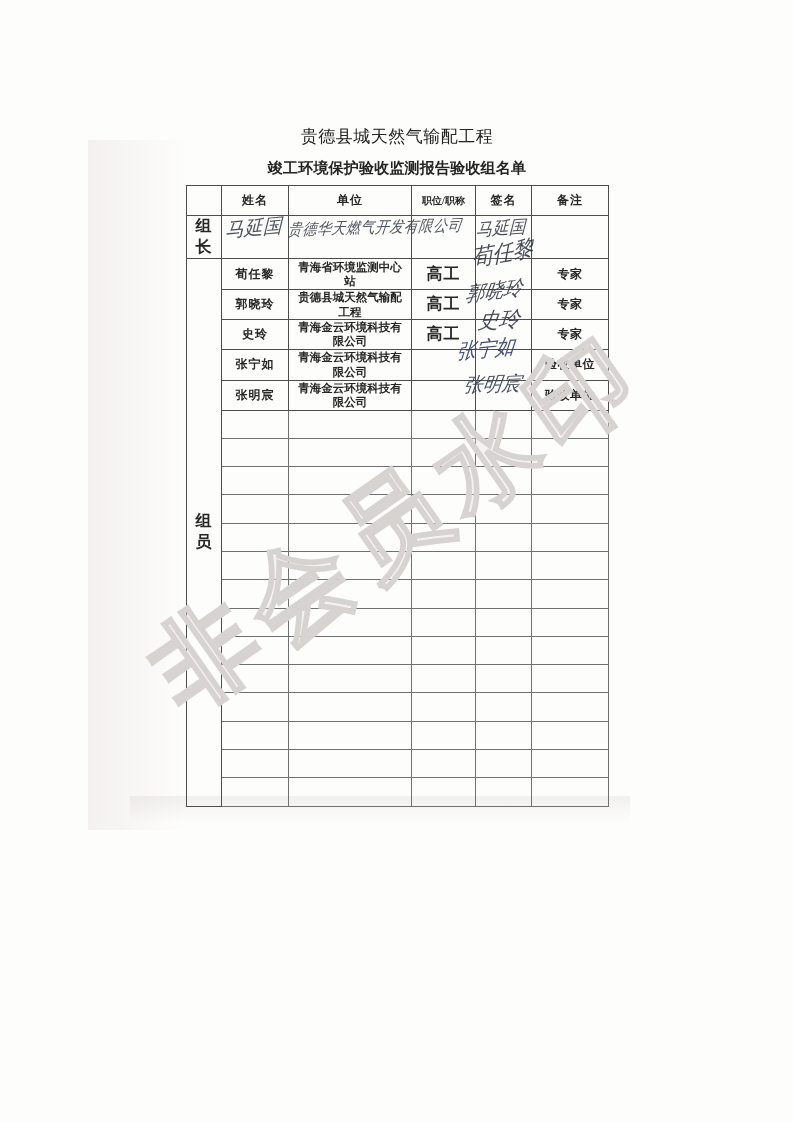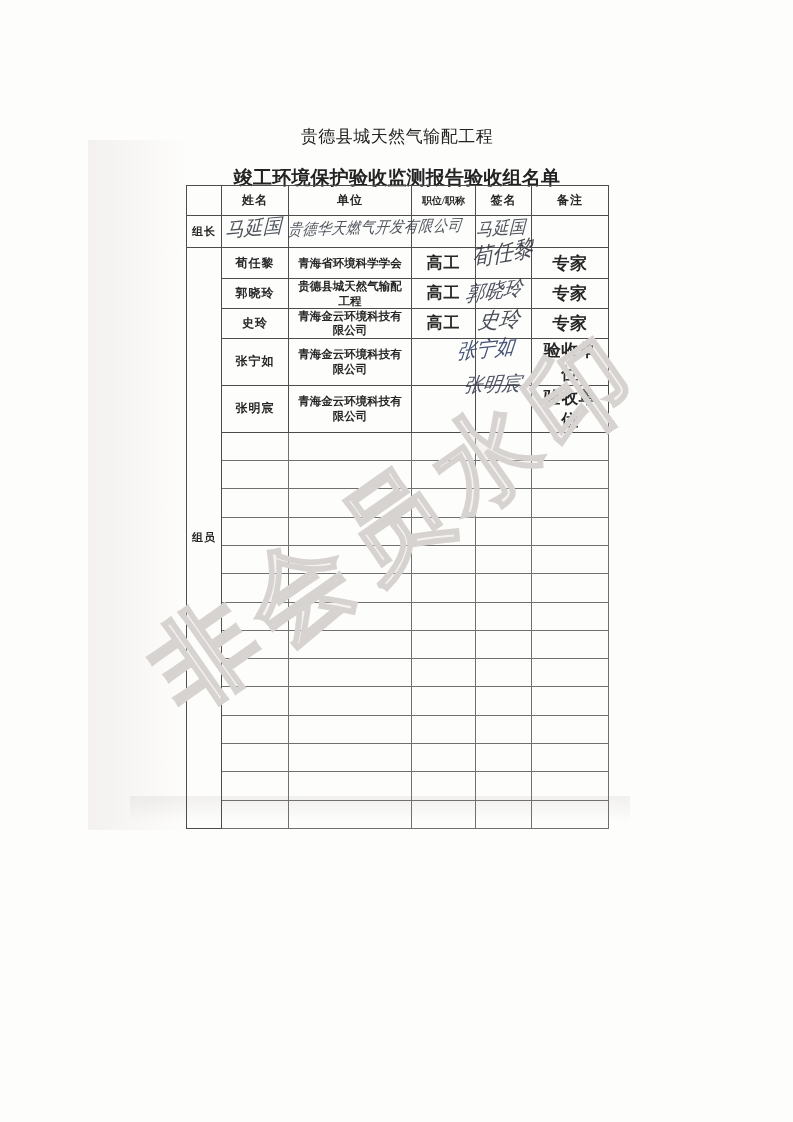--- a/index.html
+++ b/index.html
@@ -23,22 +23,22 @@
     pointer-events:none;
   }
   .titles{
     position:absolute;left:186px;top:0;width:422px;text-align:center;
   }
   .title-1{
     position:absolute;left:0;top:125px;width:100%;
     font-size:17px;font-weight:normal;letter-spacing:0.5px;color:#232323;
   }
   .title-2{
-    position:absolute;left:0;top:165px;width:100%;
-    font-size:19px;font-weight:bold;letter-spacing:0.2px;color:#232323;
+    position:absolute;left:0;top:159px;width:100%;
+    font-size:15px;font-weight:bold;letter-spacing:0.2px;color:#232323;
   }
   table.roster{
     position:absolute;left:186px;top:185px;
     width:422px;border-collapse:collapse;table-layout:fixed;
     background:transparent;
   }
   table.roster td, table.roster th{
     border:1px solid #4d4d4d;
     padding:0 4px;
     text-align:center;vertical-align:middle;
@@ -50,26 +50,26 @@
   tr.row-header{height:30px;}
   tr.row-header th{font-size:12px;font-weight:bold;letter-spacing:1px;}
   tr.row-leader{height:32px;}
   tr.row-m0{height:31px;}
   tr.row-m1{height:30px;}
   tr.row-m2{height:29px;}
   tr.row-m3{height:31px;}
   tr.row-m4{height:29px;}
   tr.empty-row{height:28.3px;}
   tr.empty-row td{border-color:#707070;}
-  td.role-cell{font-size:11px;font-weight:bold;letter-spacing:1px;padding:0 2px;}
+  td.role-cell{font-size:16px;font-weight:bold;letter-spacing:1px;padding:0 2px;}
   td.name-cell{font-size:12px;font-weight:600;letter-spacing:1px;}
   td.unit-cell{font-size:11.5px;font-weight:600;line-height:1.25;}
   td.pos-cell{font-size:16px;font-weight:600;letter-spacing:1px;}
   td.sign-cell{font-size:12px;}
-  td.note-cell{font-size:17px;font-weight:600;letter-spacing:0.5px;}
+  td.note-cell{font-size:12px;font-weight:600;letter-spacing:0.5px;}
   
   .hw{
     position:absolute;white-space:nowrap;z-index:6;
     font-family:"DejaVu Sans", sans-serif;
     font-style:italic;opacity:0.88;pointer-events:none;
     transform-origin:left center;
   }
   .hw-leader-name{left:225px;top:217px;font-size:20px;color:#363c46;
     transform:rotate(-5deg) skewX(-6deg) scaleX(0.95);}
   .hw-leader-unit{left:288px;top:220px;font-size:16px;color:#363c46;letter-spacing:0.5px;
@@ -130,21 +130,21 @@
       <td class="role-cell">组长</td>
       <td class="name-cell"></td>
       <td class="unit-cell"></td>
       <td class="pos-cell"></td>
       <td class="sign-cell"></td>
       <td class="note-cell"></td>
     </tr>
     <tr class="row-m0">
       <td class="role-cell" rowspan="19">组员</td>
       <td class="name-cell">荀任黎</td>
-      <td class="unit-cell">青海省环境科学学会</td>
+      <td class="unit-cell">青海省环境监测中心站</td>
       <td class="pos-cell">高工</td>
       <td class="sign-cell"></td>
       <td class="note-cell">专家</td>
     </tr>
     <tr class="row-m1">
       <td class="name-cell">郭晓玲</td>
       <td class="unit-cell">贵德县城天然气输配工程</td>
       <td class="pos-cell">高工</td>
       <td class="sign-cell"></td>
       <td class="note-cell">专家</td>

